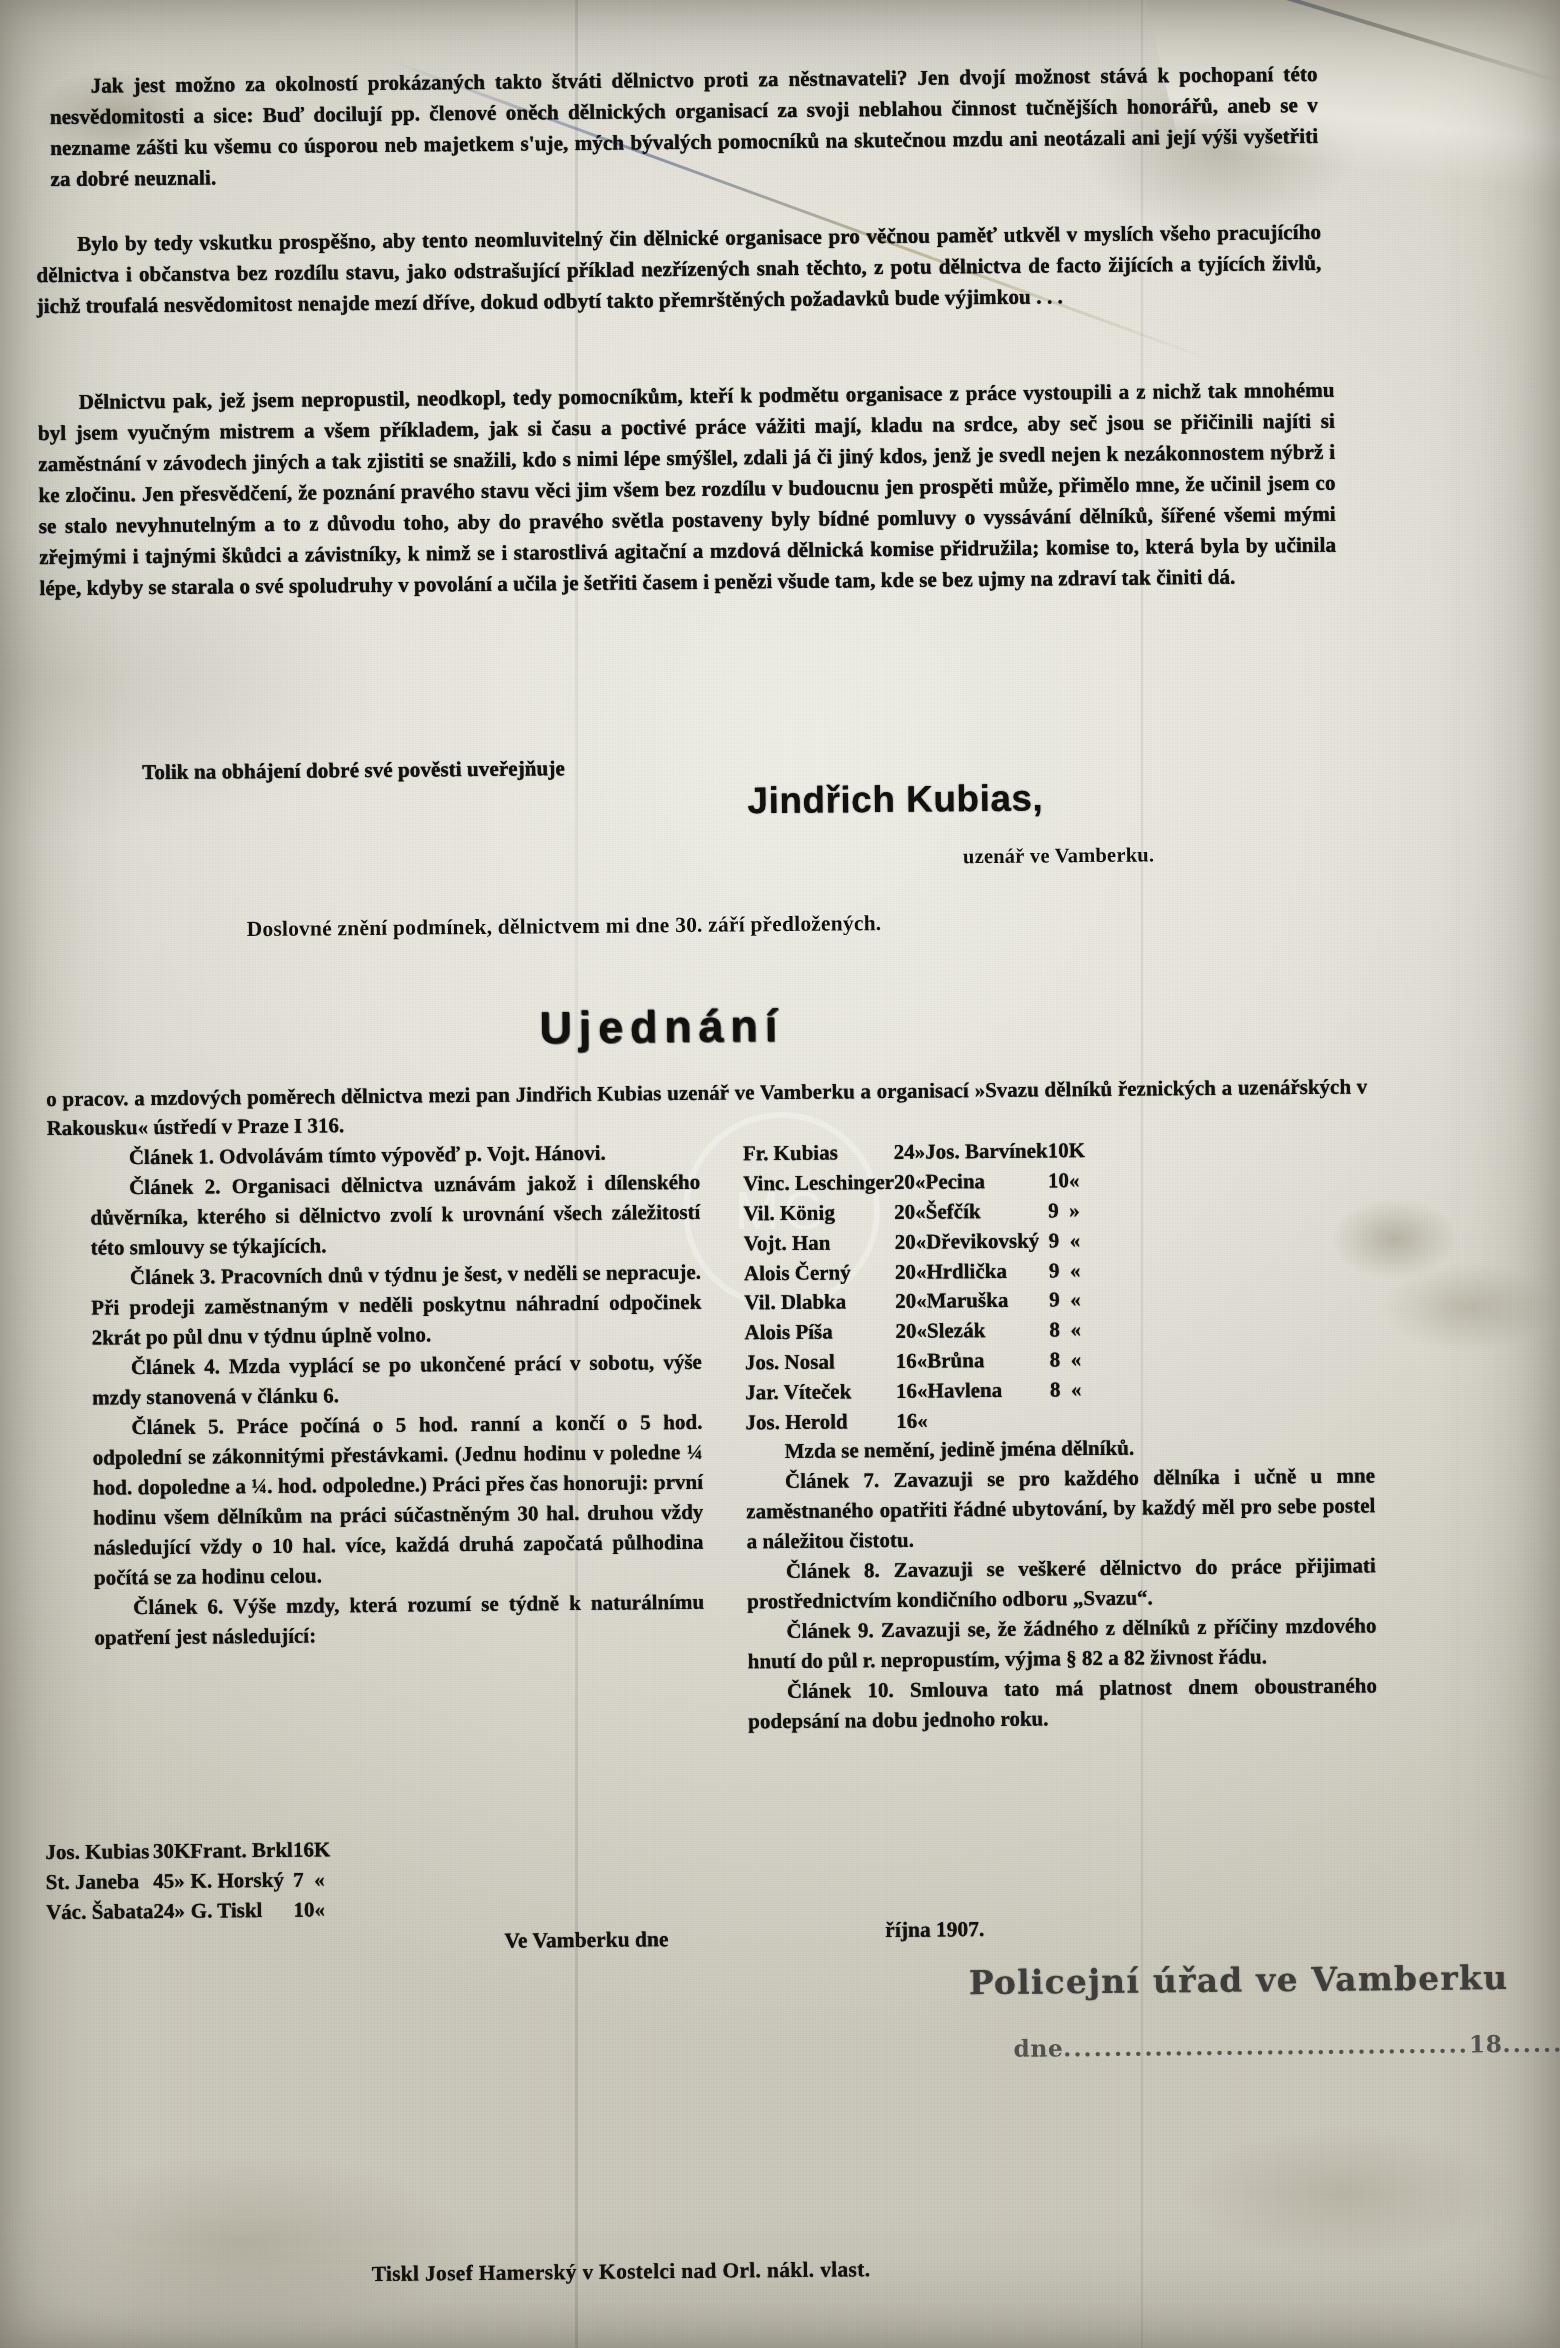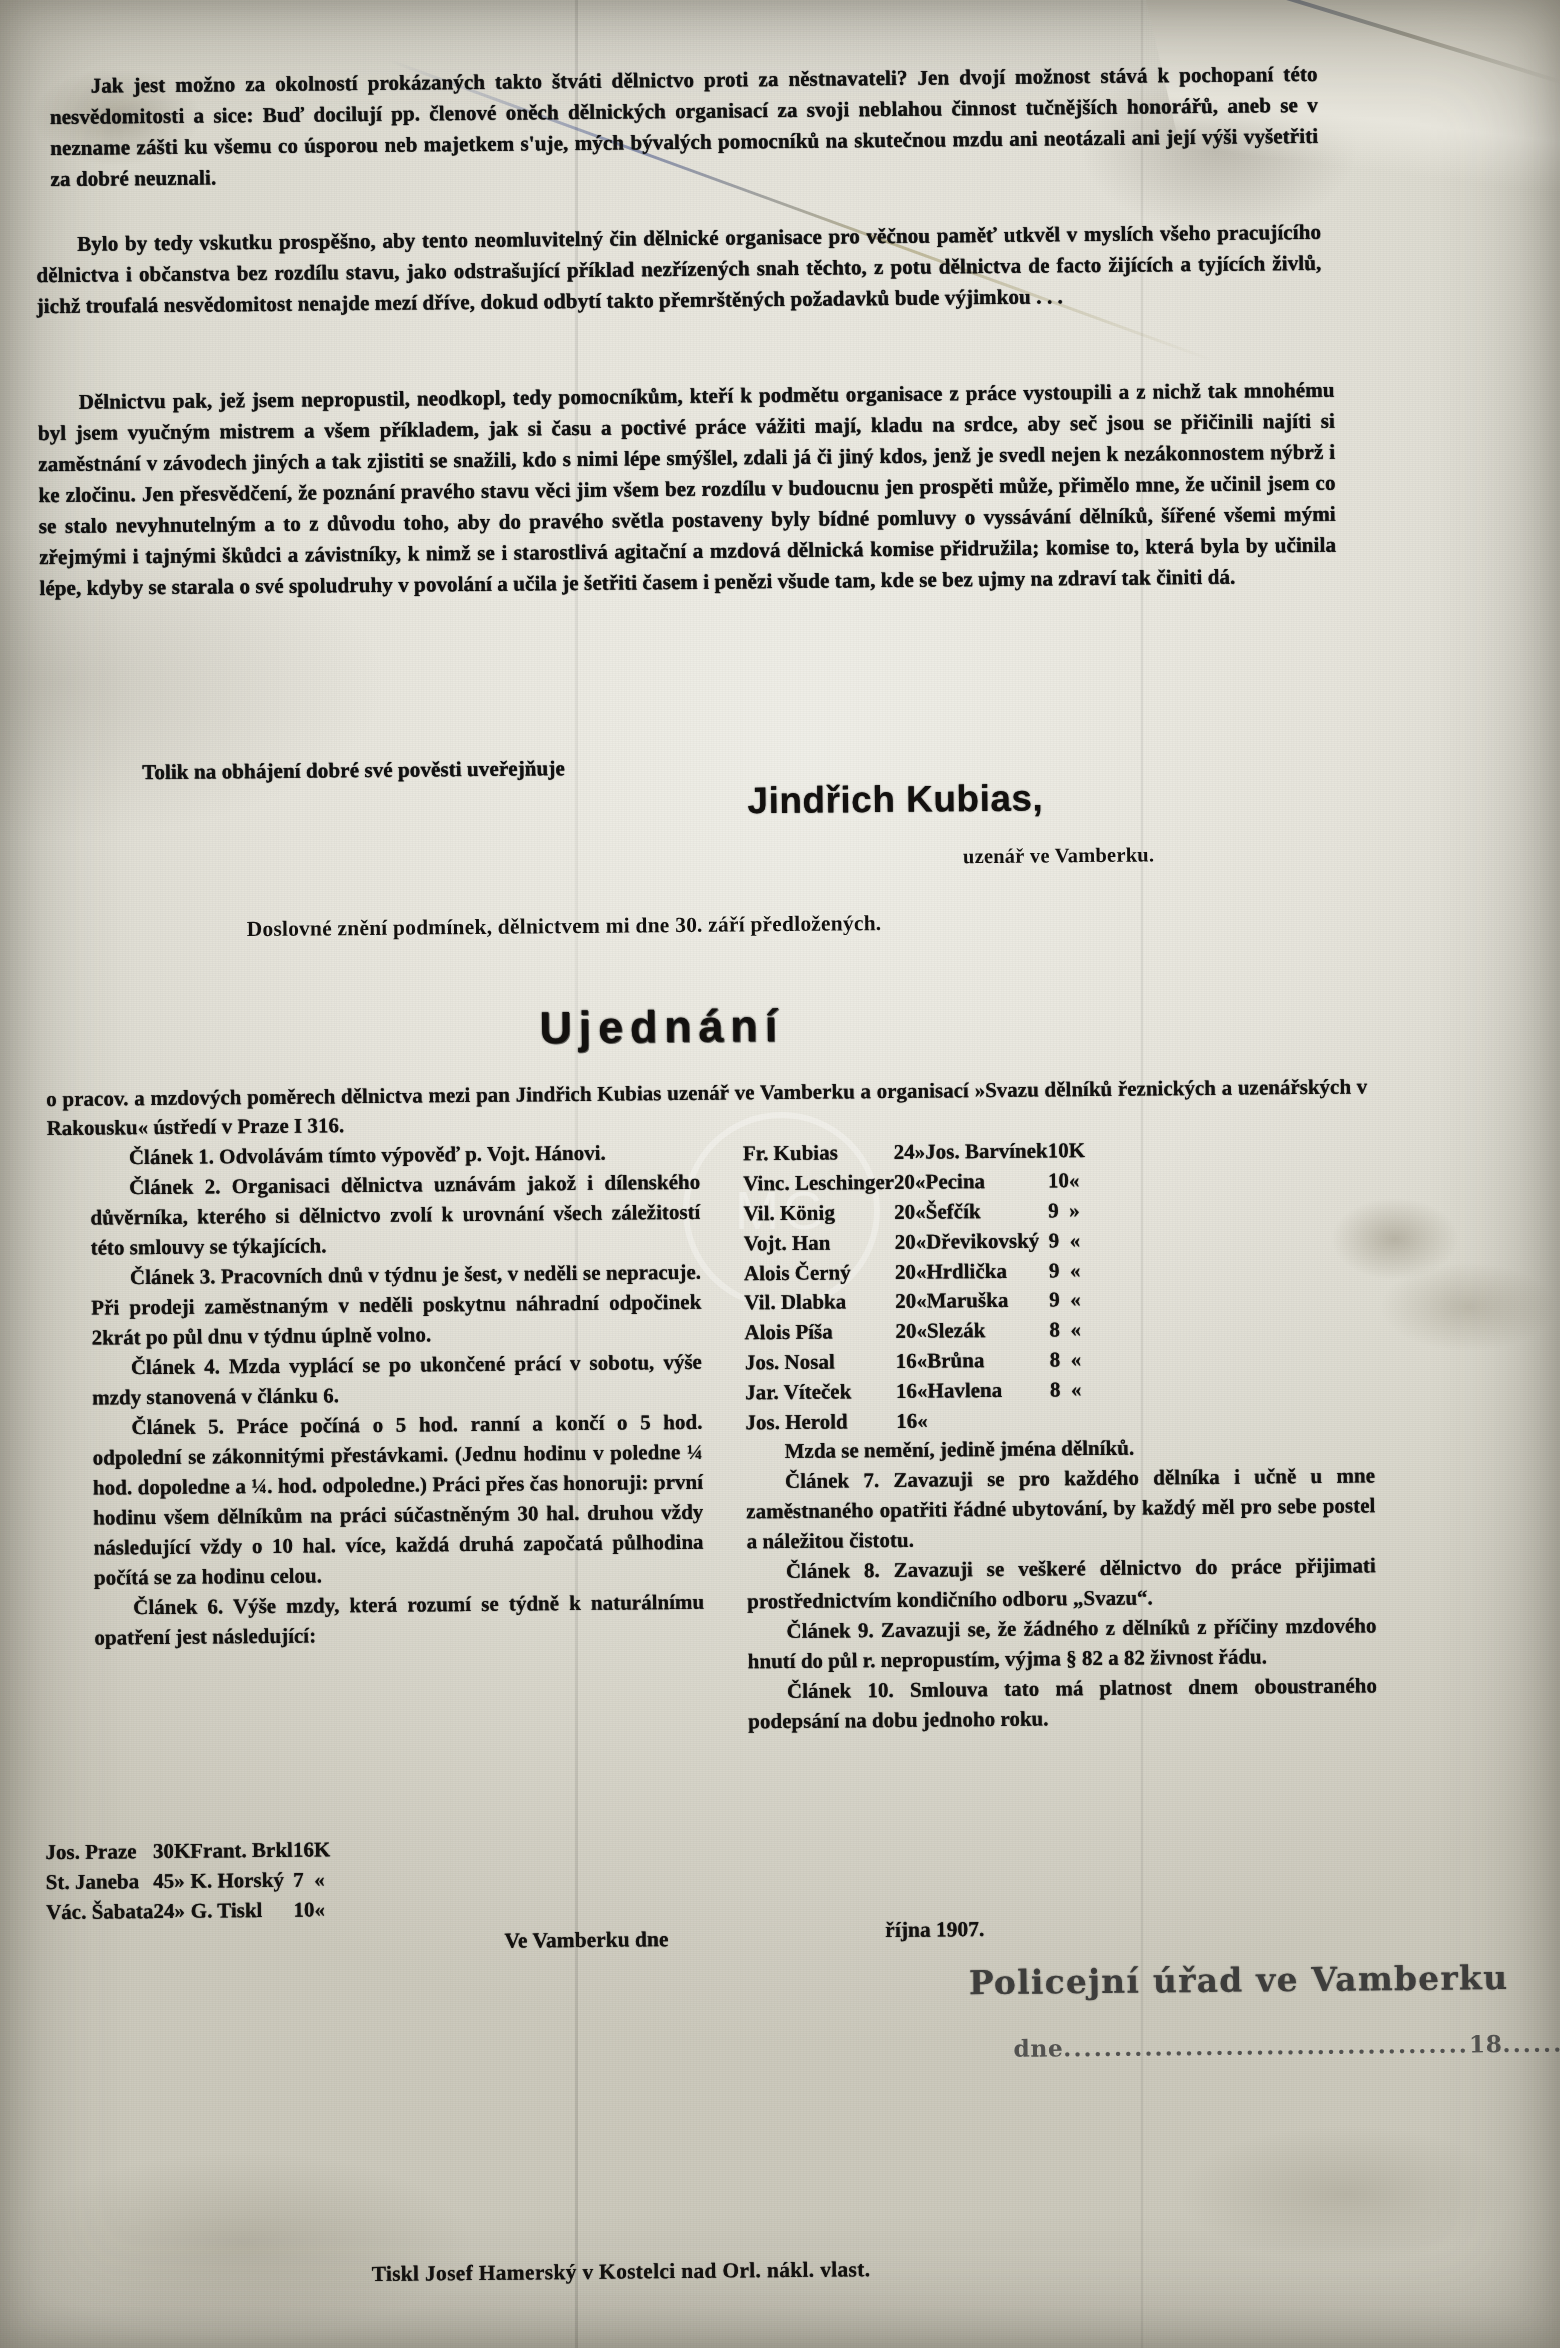--- a/index.html
+++ b/index.html
@@ -268,21 +268,21 @@
       <p>Článek 2. Organisaci dělnictva uznávám jakož i dílenského důvěrníka, kterého si dělnictvo zvolí k urovnání všech záležitostí této smlouvy se týkajících.</p>
       <p>Článek 3. Pracovních dnů v týdnu je šest, v neděli se nepracuje. Při prodeji zaměstnaným v neděli poskytnu náhradní odpočinek 2krát po půl dnu v týdnu úplně volno.</p>
       <p>Článek 4. Mzda vyplácí se po ukončené prácí v sobotu, výše mzdy stanovená v článku 6.</p>
       <p>Článek 5. Práce počíná o 5 hod. ranní a končí o 5 hod. odpolední se zákonnitými přestávkami. (Jednu hodinu v poledne ¼ hod. dopoledne a ¼. hod. odpoledne.) Práci přes čas honoruji: první hodinu všem dělníkům na práci súčastněným 30 hal. druhou vždy následující vždy o 10 hal. více, každá druhá započatá půlhodina počítá se za hodinu celou.</p>
       <p>Článek 6. Výše mzdy, která rozumí se týdně k naturálnímu opatření jest následující:</p>
     </div>
 
     <table class="wages blk" style="left:39px; top:1833px;">
       <tbody>
             <tr>
-        <td class="nm">Jos. Praze</td>
+        <td class="nm">Jos. Kubias</td>
         <td class="amt">30</td>
         <td class="cur">K</td>
         <td class="nm">Frant. Brkl</td>
         <td class="amt">16</td>
         <td class="cur">K</td>
       </tr>
       <tr>
         <td class="nm">St. Janeba</td>
         <td class="amt">45</td>
         <td class="cur">»</td>

